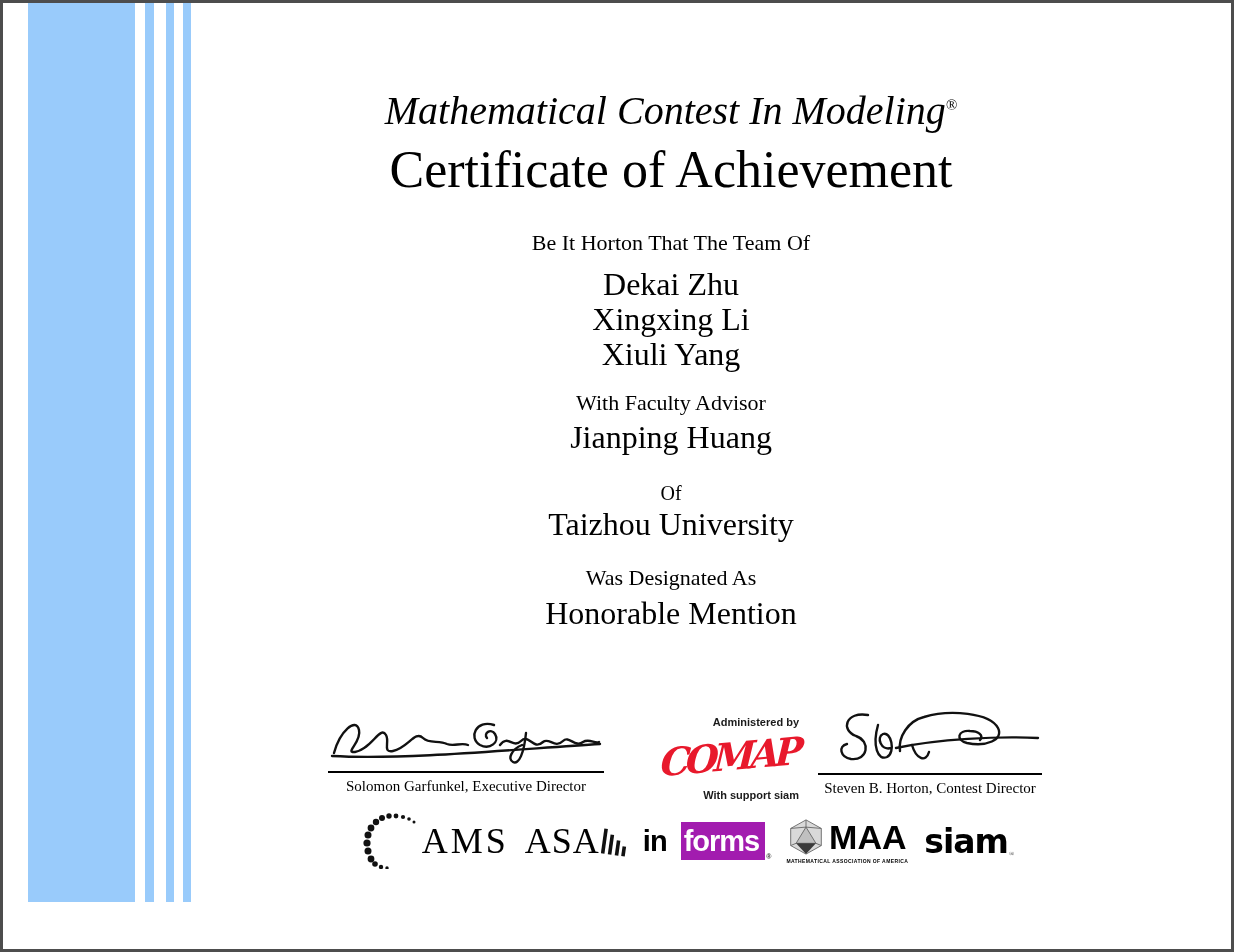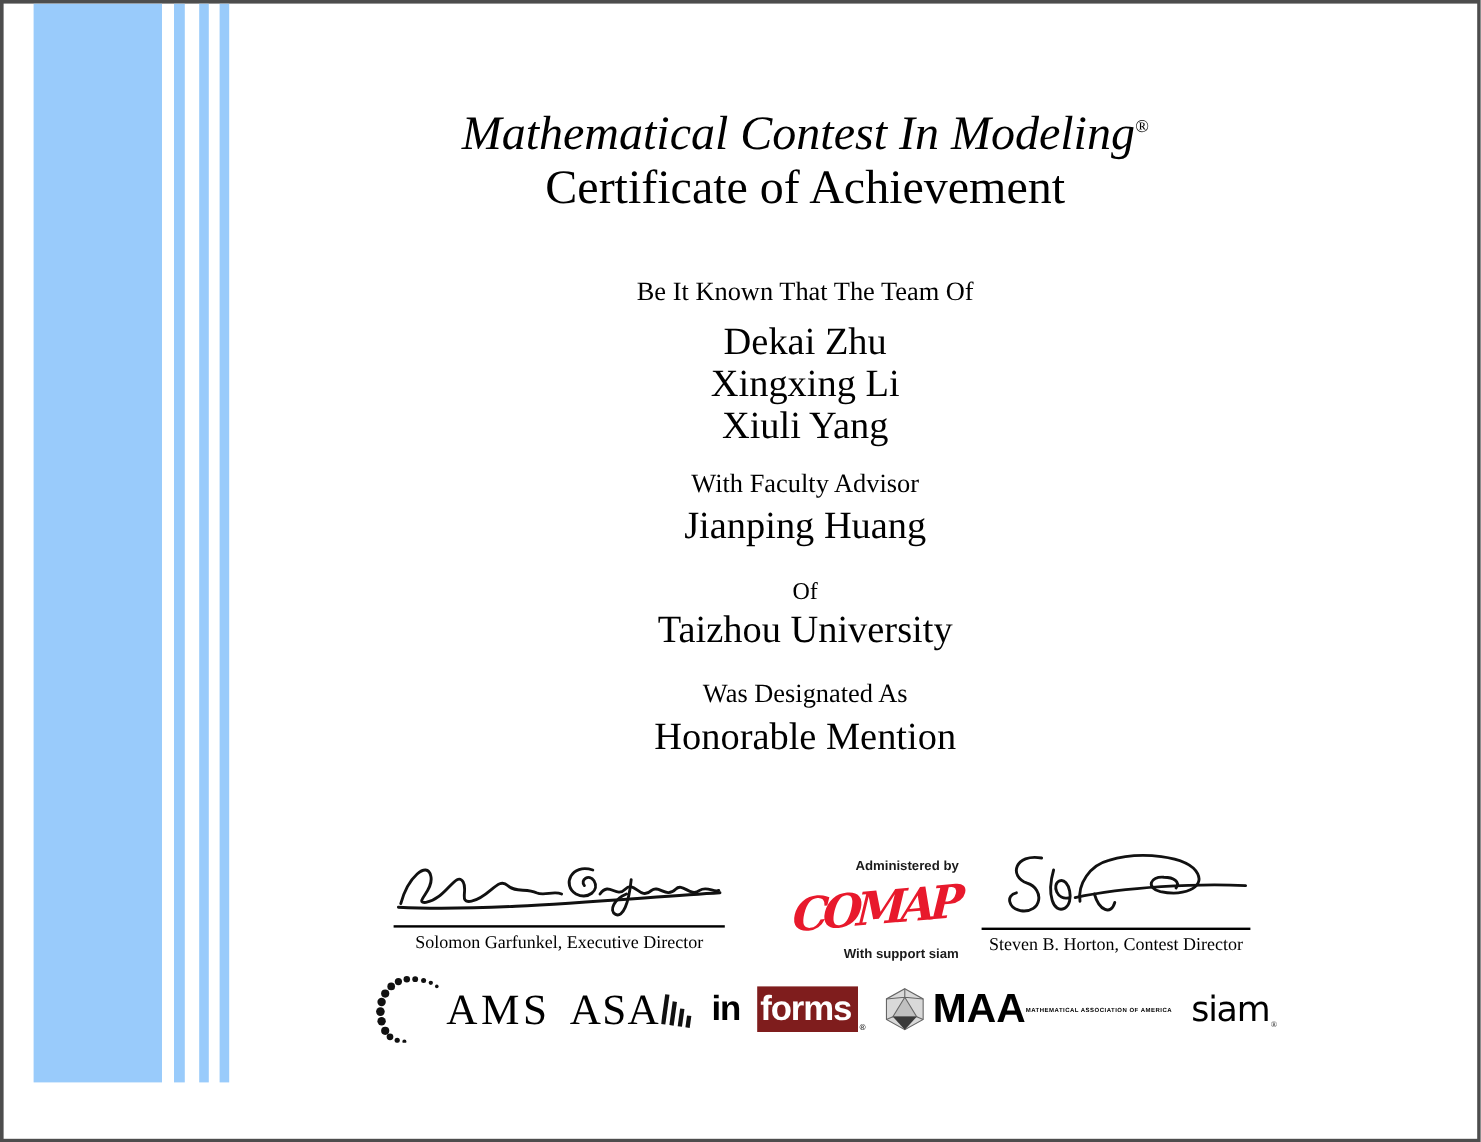--- a/index.html
+++ b/index.html
@@ -19,21 +19,21 @@
   .stripe-thin1 { left:142px; width:9px; }
   .stripe-thin2 { left:163px; width:8px; }
   .stripe-thin3 { left:180px; width:8px; }
 
   
   .col { position:absolute; left:191px; width:954px; text-align:center; }
 
   .year        { top:25px;  font-size:38px; line-height:40px; }
   .title       { top:85px;  font-size:40px; line-height:46px;font-style:italic; }
   .title sup   { font-size:15px; vertical-align:super; line-height:0; }
-  .subtitle    { top:130px; font-size:40px; line-height:46px; }
+  .subtitle    { top:144px; font-size:52px; line-height:46px; }
   .team-intro  { top:227px; font-size:22px; line-height:26px; }
   .team-names  { top:264px; font-size:32px; line-height:35px; }
   .adv-intro   { top:387px; font-size:22px; line-height:26px; }
   .adv-name    { top:416px; font-size:32px; line-height:36px; }
   .of-label    { top:478px; font-size:20px; line-height:24px; }
   .institution { top:503px; font-size:32px; line-height:36px; }
   .desig-intro { top:562px; font-size:22px; line-height:26px;text-align:center; }
   .designation { top:592px; font-size:32px; line-height:36px; }
 
   
@@ -62,46 +62,46 @@
   .logos { position:absolute; left:191px; top:810px; width:954px; height:56px;
            display:flex; justify-content:center; align-items:center; gap:16px;
            padding-left:34px; }
   .logo { display:flex; align-items:center; }
   .ams-text { font-family:"Liberation Serif", serif; font-size:36px; letter-spacing:3px; margin-left:2px; }
   .asa-text { font-family:"Liberation Serif", serif; font-size:36px; letter-spacing:1px; }
   .asa-bars { margin-left:1px; margin-top:10px; }
   .informs { font-family:"Liberation Sans", sans-serif; font-weight:bold; font-size:29px;
              letter-spacing:-1px; display:flex; align-items:flex-start; }
   .informs-in { line-height:38px; padding-right:14px; }
-  .informs-box { background:#7f1d1d; color:#fff; line-height:30px; padding:4px 6px 4px 3px; height:38px; }
+  .informs-box { background:#a21caf; color:#fff; line-height:30px; padding:4px 6px 4px 3px; height:38px; }
   .informs-reg { font-size:7px; align-self:flex-end; margin-left:1px; color:#333; }
-  .maa-wrap { display:flex; flex-direction:row; }
+  .maa-wrap { display:flex; flex-direction:column; }
   .maa-top { display:flex; align-items:center; gap:5px; }
   .maa-text { font-family:"Liberation Sans", sans-serif; font-weight:bold; font-size:34px; line-height:34px; }
   .maa-tag { font-family:"Liberation Sans", sans-serif; font-weight:bold; font-size:5px;
              letter-spacing:0.4px; margin-top:2px; white-space:nowrap; }
   .siam-wrap { display:flex; align-items:flex-end; }
-  .siam-text { font-family:"DejaVu Sans", sans-serif; font-weight:normal; font-size:29px;
+  .siam-text { font-family:"DejaVu Sans", sans-serif; font-weight:bold; font-size:33px;
                line-height:33px; letter-spacing:-1px; }
   .siam-reg { font-size:7px; color:#333; margin-left:1px; }
 </style>
 </head>
 <body>
 
 <div class="frame">
 
   <div class="stripe stripe-wide"></div>
   <div class="stripe stripe-thin1"></div>
   <div class="stripe stripe-thin2"></div>
   <div class="stripe stripe-thin3"></div>
 
   <div class="col title"><span>Mathematical Contest In Modeling</span><sup>®</sup></div>
   <div class="col subtitle">Certificate of Achievement</div>
 
-  <div class="col team-intro">Be It Known That The Team Of</div>
+  <div class="col team-intro">Be It Horton That The Team Of</div>
   <div class="col team-names">
     <div>Dekai Zhu</div>
     <div>Xingxing Li</div>
     <div>Xiuli Yang</div>
   </div>
 
   <div class="col adv-intro">With Faculty Advisor</div>
   <div class="col adv-name">Jianping Huang</div>
 
   <div class="col of-label">Of</div>

